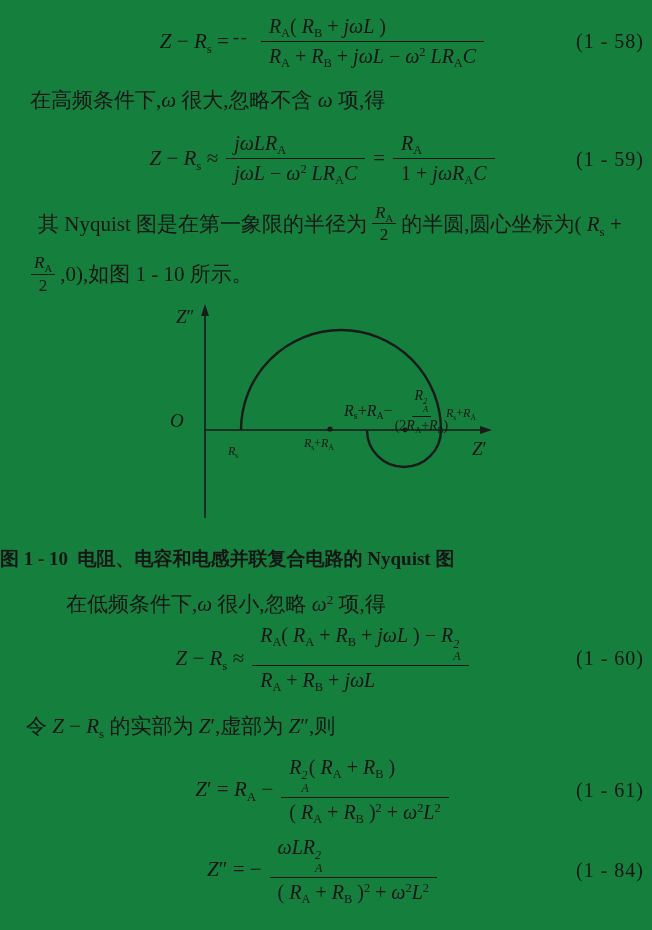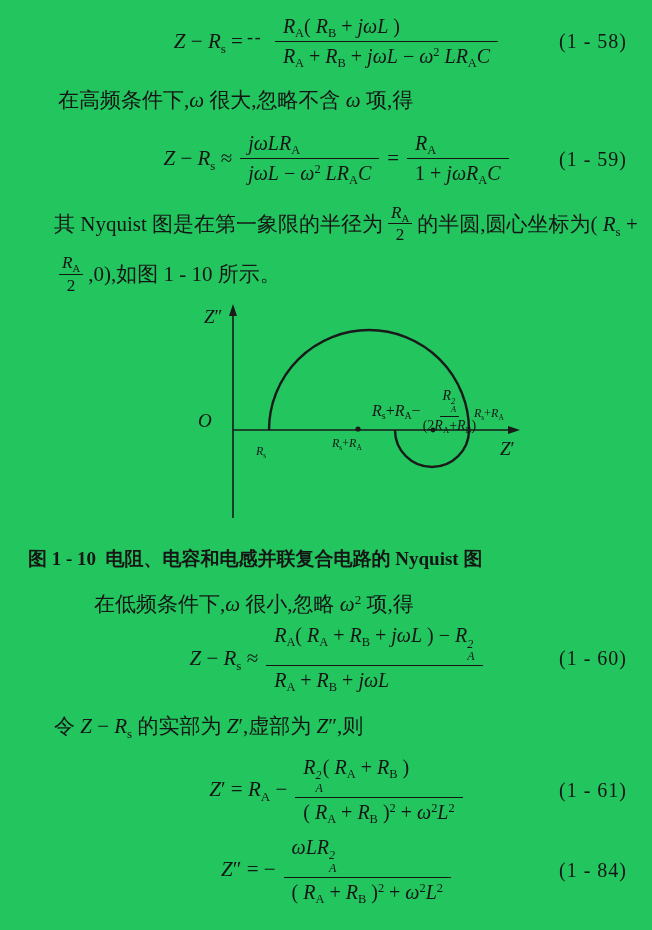--- a/index.html
+++ b/index.html
@@ -1,46 +1,45 @@
 <!DOCTYPE html>
 <html><head>
 <meta charset="utf-8">
 <style>
   html,body{margin:0;padding:0;background:#ffffff;}
   .page{
     position:relative;
     width:652px;height:930px;
     margin:0 auto;
-    background:#22c55e;
+    background:#15803d;
     color:#151515;
     font-family:"Liberation Serif","DejaVu Serif",serif;
     overflow:hidden;
     box-sizing:border-box;
     padding-top:4px;
-    padding-left:28px;
   }
   i{font-style:italic;}
   sub,sup{font-size:0.62em;line-height:0;}
   sub{vertical-align:-0.35em;}
   sup{vertical-align:0.55em;}
   
   .ss{display:inline-flex;flex-direction:column;align-items:flex-start;
       font-size:0.6em;line-height:1.05;vertical-align:-0.45em;font-style:italic;}
   
   .eqrow{position:relative;display:flex;justify-content:center;align-items:center;
          font-size:21px;}
   .frac{display:inline-flex;flex-direction:column;margin:0 8px;
         font-size:20px;line-height:1.25;}
   .frac .num{padding:0 8px 2px;border-bottom:1.7px solid #151515;}
   .frac .den{padding:2px 8px 0;}
-  .eqnum{position:absolute;right:25px;top:50%;transform:translateY(-50%);
+  .eqnum{position:absolute;right:8px;top:50%;transform:translateY(-50%);
          font-size:20px;letter-spacing:1px;}
   .art{letter-spacing:2px;position:relative;top:-4px;margin:0 4px;font-size:18px;}
   
-  .para{font-size:21px;line-height:1.55;}
+  .para{font-size:21px;line-height:1.55;margin-left:12px;}
   .p1{padding-left:30px;margin:14px 0 4px;}
   .p2l1{padding-left:26px;margin-top:6px;display:flex;align-items:center;flex-wrap:nowrap;}
   .p2l2{padding-left:26px;margin:8px 0 4px;display:flex;align-items:center;}
   .p3{padding-left:66px;margin:16px 0 2px;font-family:Liberation Serif, serif;}
   .p4{padding-left:26px;margin:16px 0 2px;}
   .ifrac{display:inline-flex;flex-direction:column;align-items:center;
          font-size:0.82em;line-height:1.15;margin:0 5px;vertical-align:middle;}
   .ifrac .fn{padding:0 3px 1px;border-bottom:1.5px solid #151515;}
   .ifrac .fd{padding-top:1px;}
   

